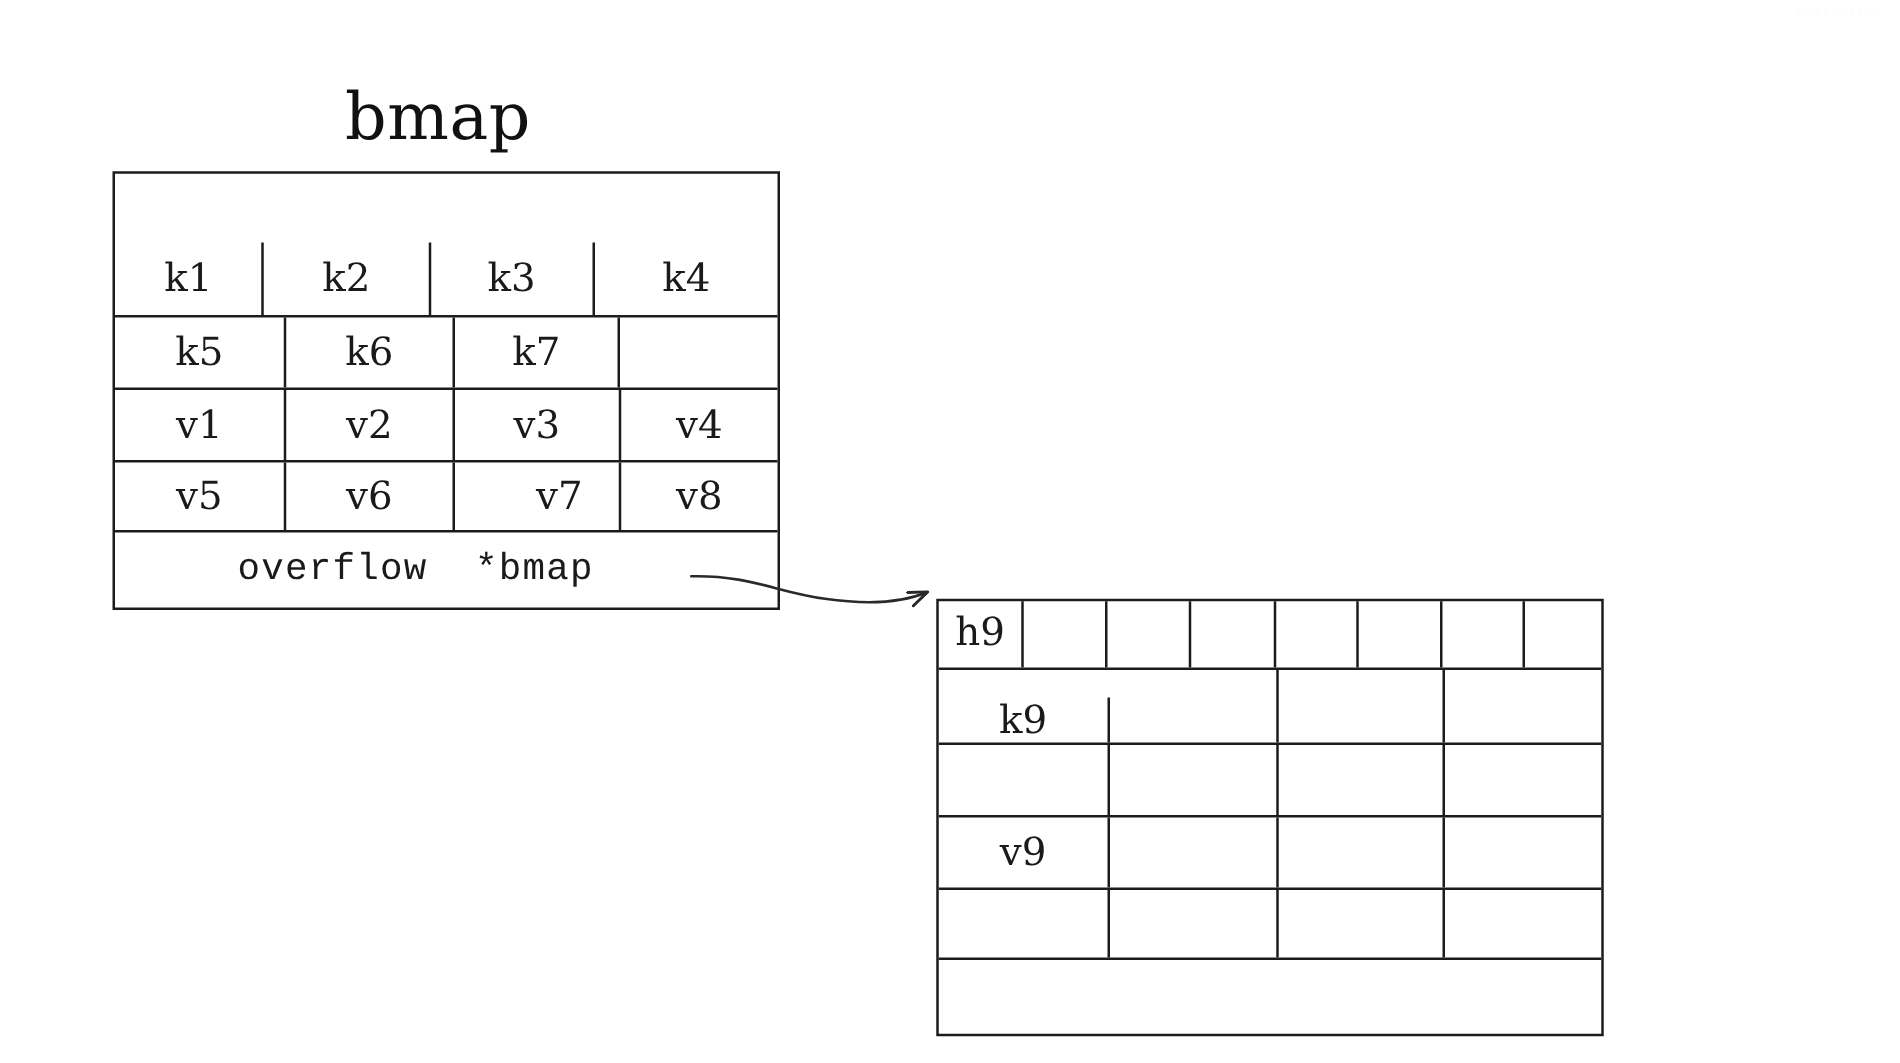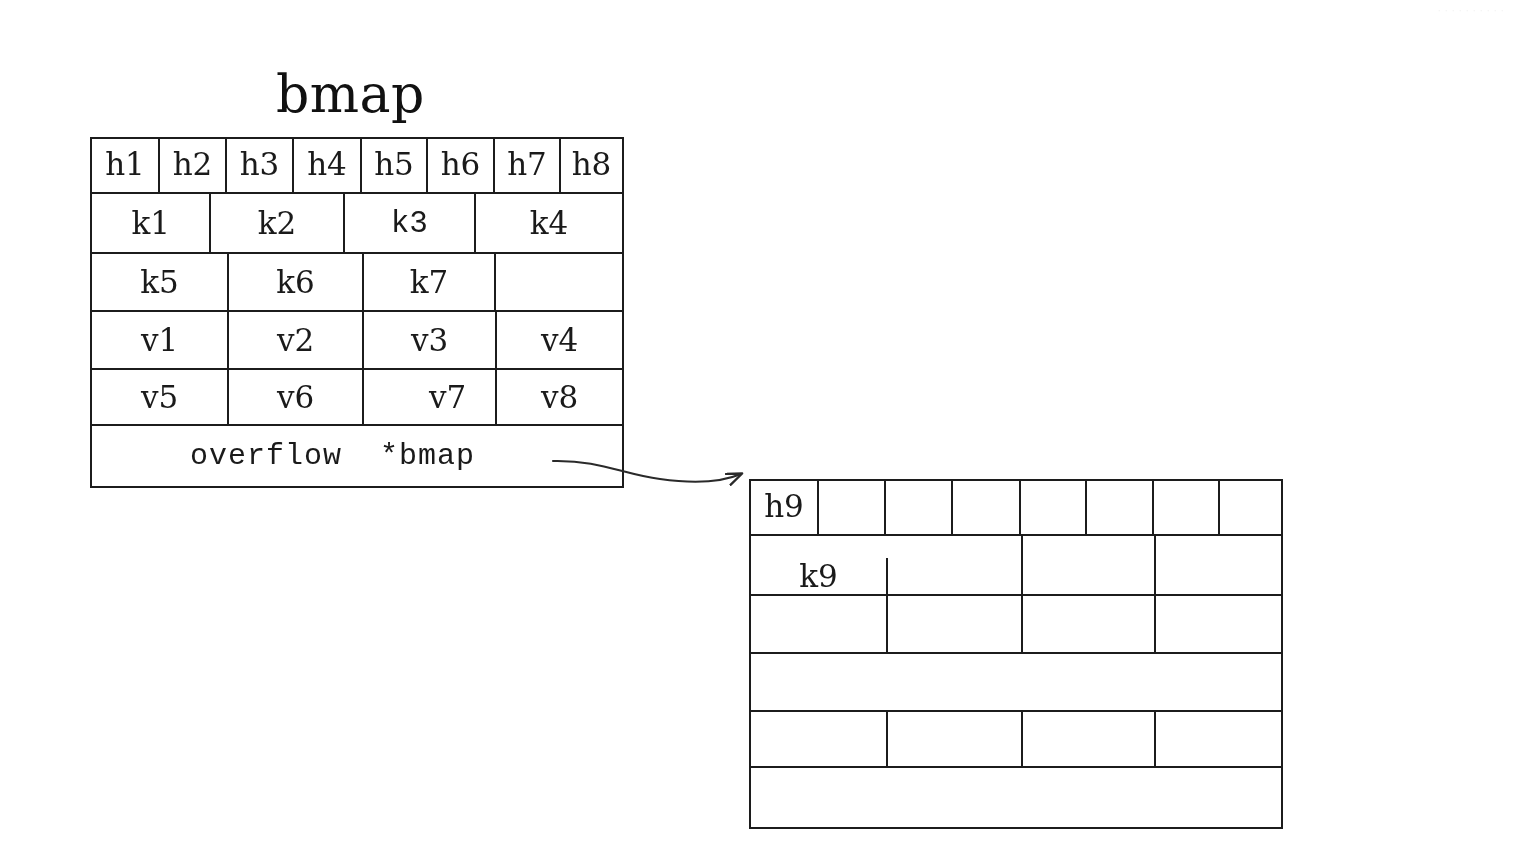--- a/index.html
+++ b/index.html
@@ -123,35 +123,25 @@
 <body>
 
 <div class="canvas">
 
   <div id="top-artifact">· · · · · · · · · ·</div>
 
   <div class="title" id="bmap-title">bmap</div>
 
   <div class="bucket" id="bucket-main">
 
-    <div class="row hrow bordered-bottom" style="top:0px; width:530px;">
-      <div class="cell divider" style="width:68px;">h1</div>
-      <div class="cell divider" style="width:67px;">h2</div>
-      <div class="cell divider" style="width:67px;">h3</div>
-      <div class="cell divider" style="width:68px;">h4</div>
-      <div class="cell divider" style="width:66px;">h5</div>
-      <div class="cell divider" style="width:67px;">h6</div>
-      <div class="cell divider" style="width:66px;">h7</div>
-      <div class="cell" style="width:61px;">h8</div>
-    </div>
 
     <div class="row kvrow" style="top:55px; height:58px; width:530px;">
       <div class="cell divider" style="width:121px;">k1</div>
       <div class="cell divider" style="width:135px;">k2</div>
-      <div class="cell divider" style="width:133px;font-family:Liberation Mono, monospace;">k3</div>
+      <div class="cell divider" style="width:133px;">k3</div>
       <div class="cell" style="width:148px;">k4</div>
     </div>
 
     <div class="row kvrow bordered-bottom" style="top:113px; height:60px; width:530px; border-top:2px solid #1c1c1c;">
       <div class="cell divider" style="width:137px;">k5</div>
       <div class="cell divider" style="width:135px;">k6</div>
       <div class="cell divider" style="width:132px;">k7</div>
     </div>
 
     <div class="row kvrow" style="top:173px; height:56px; width:530px;">
@@ -194,20 +184,26 @@
       <div class="cell" style="width:125px;"></div>
     </div>
 
     <div class="row kvrow bordered-bottom" style="top:113px; height:60px; width:530px; border-top:2px solid #1c1c1c;">
       <div class="cell divider" style="width:137px;"></div>
       <div class="cell divider" style="width:135px;"></div>
       <div class="cell divider" style="width:133px;"></div>
       <div class="cell" style="width:125px;"></div>
     </div>
 
+    <div class="row kvrow" style="top:173px; height:56px; width:530px;">
+      <div class="cell divider" style="width:137px;">v9</div>
+      <div class="cell divider" style="width:135px;"></div>
+      <div class="cell divider" style="width:133px;"></div>
+      <div class="cell" style="width:125px;"></div>
+    </div>
 
     <div class="row kvrow bordered-bottom" style="top:229px; height:58px; width:530px; border-top:2px solid #1c1c1c;">
       <div class="cell divider" style="width:137px;"></div>
       <div class="cell divider" style="width:135px;"></div>
       <div class="cell divider" style="width:133px;"></div>
       <div class="cell" style="width:125px;"></div>
     </div>
 
     <div class="overflow-row" style="top:287px; height:59px; width:530px;">
       <span class="overflow-text" style="margin-left:98px;"></span>

